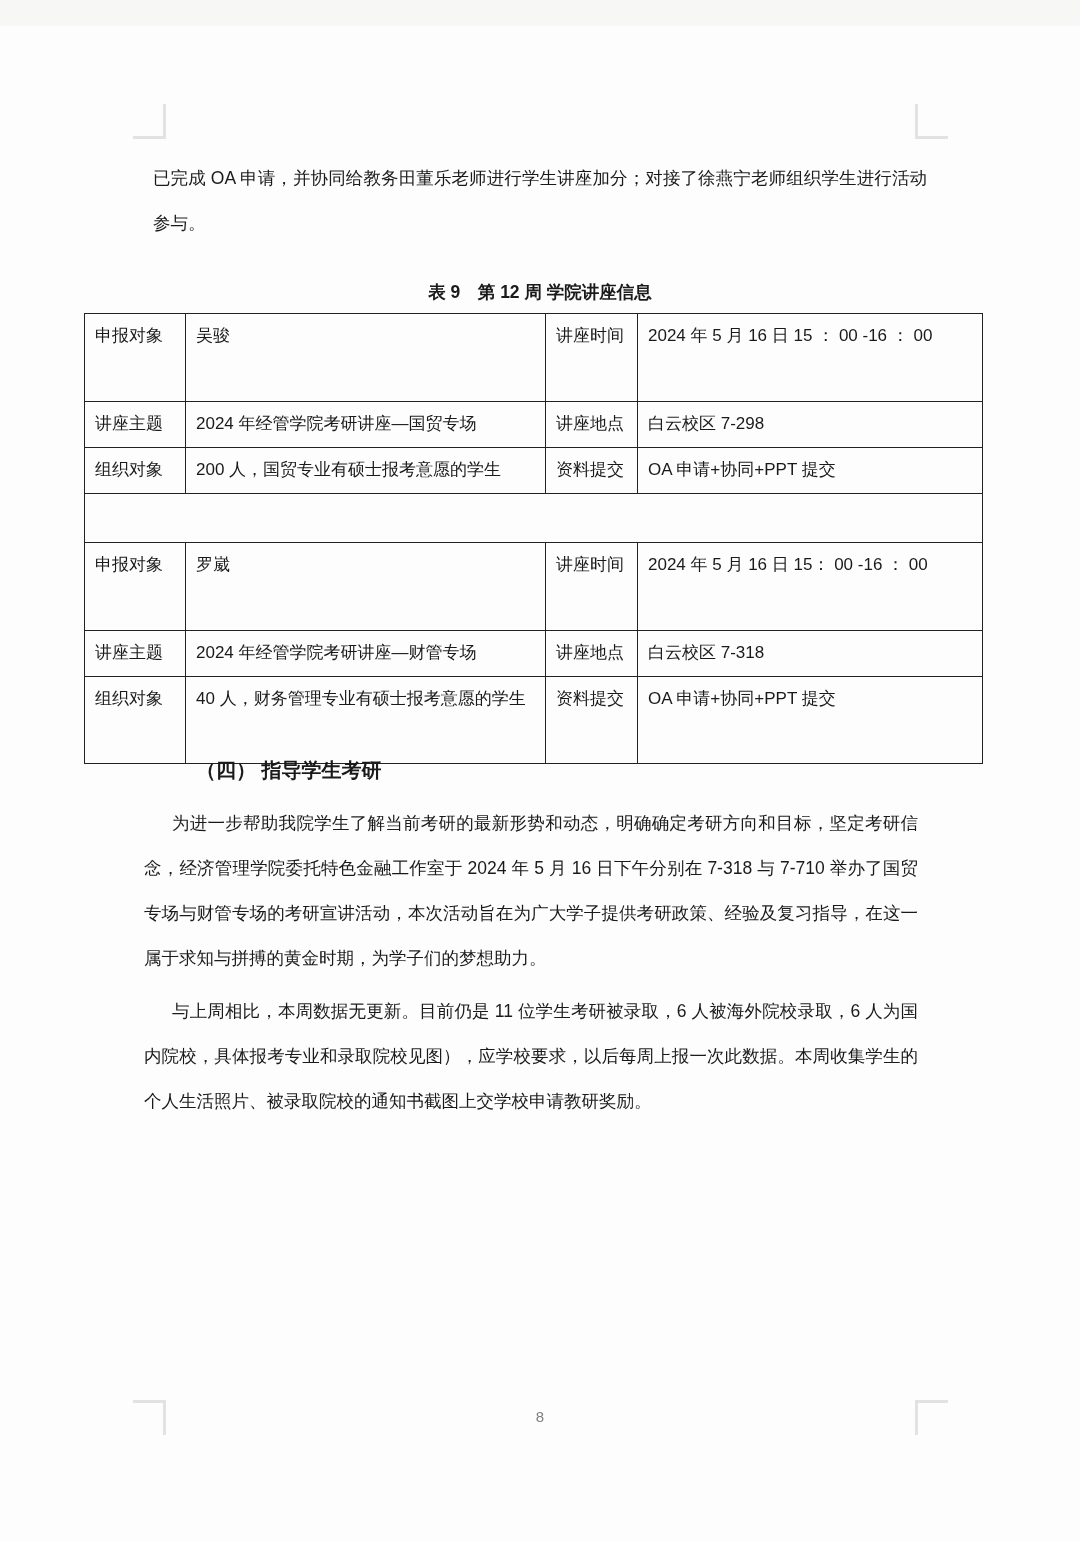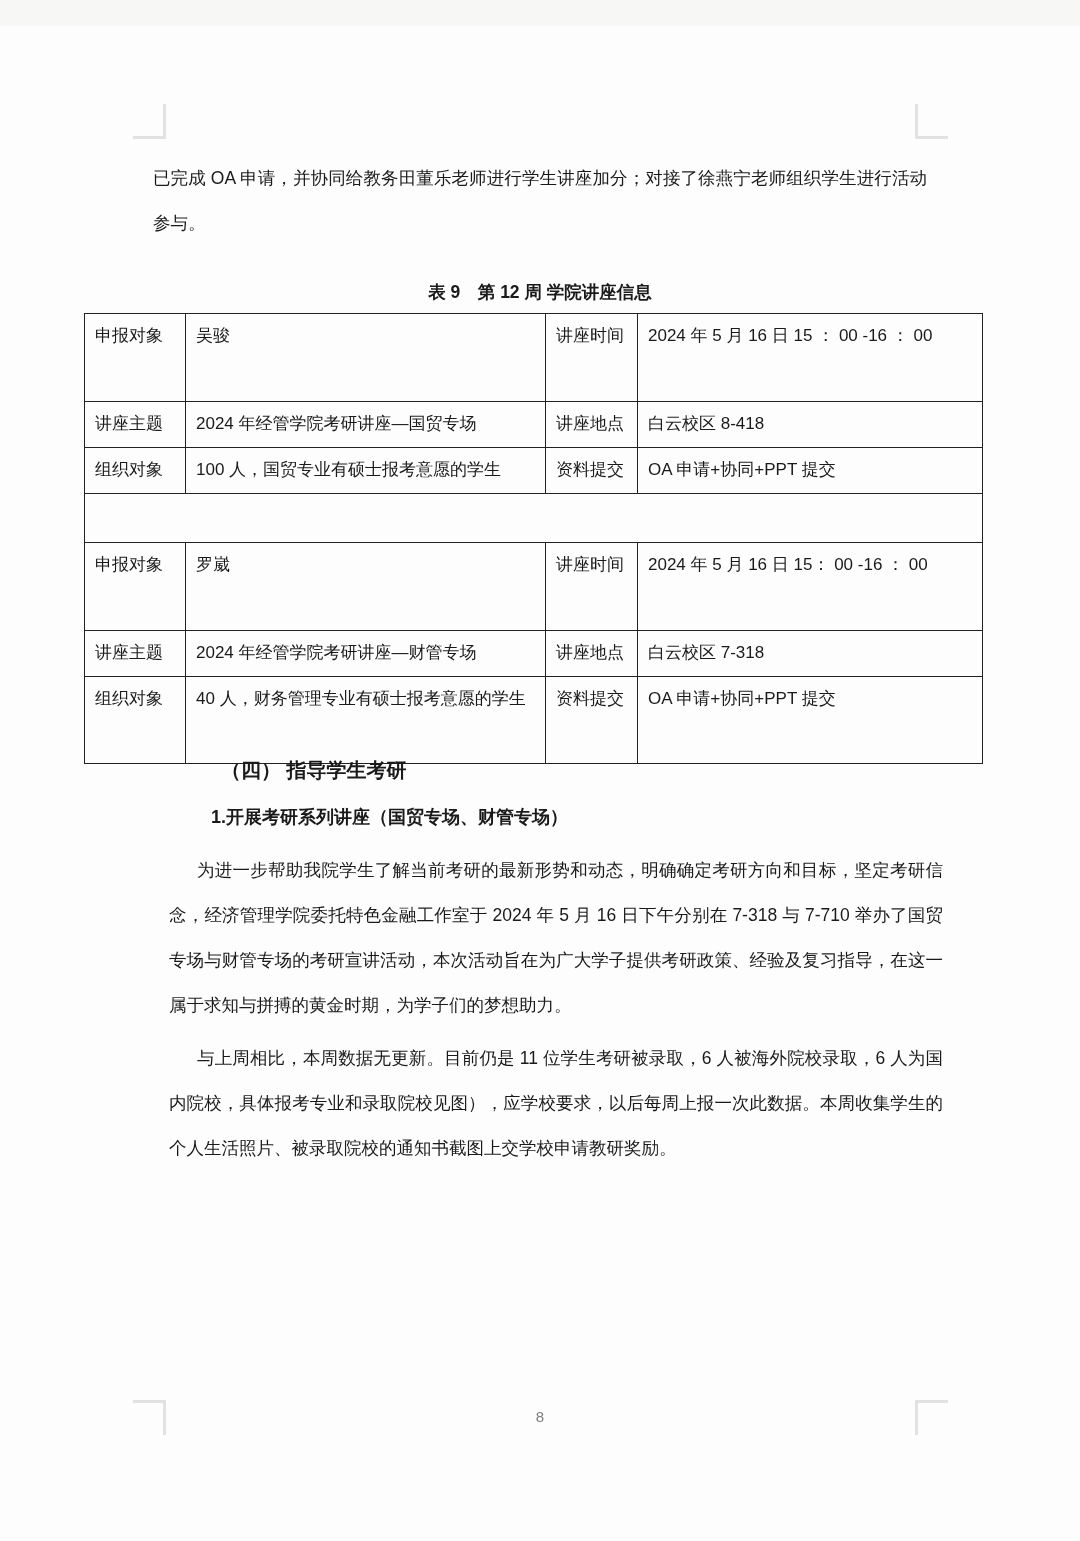--- a/index.html
+++ b/index.html
@@ -40,21 +40,21 @@
     padding:2px 2px 0 10px;
     vertical-align:top;word-break:break-all;
     overflow:hidden;
   }
   tr.h85 td{height:85px;}
   tr.h43 td{height:43px;}
   tr.h46 td{height:46px;}
   tr.h84 td{height:84px;}
   td.lbl{}
 
-  .after-table{position:absolute;left:161px;top:748px;width:790px;}
+  .after-table{position:absolute;left:136px;top:748px;width:790px;}
   .h4{
     font-size:20px;font-weight:bold;line-height:45px;margin:0 0 0 60px;
   }
   .sub{
     font-size:18px;font-weight:bold;line-height:45px;margin:2px 0 0 50px;
   }
   .page-num{
     position:absolute;left:0;top:1408px;width:1080px;text-align:center;
     font-size:15px;color:#7f7f7f;
   }
@@ -85,25 +85,25 @@
     <tr class="h85">
       <td class="lbl">申报对象</td>
       <td>吴骏</td>
       <td class="lbl">讲座时间</td>
       <td>2024 年 5 月 16 日 15 ： 00 -16 ： 00</td>
     </tr>
     <tr class="h43">
       <td class="lbl">讲座主题</td>
       <td>2024 年经管学院考研讲座—国贸专场</td>
       <td class="lbl">讲座地点</td>
-      <td>白云校区 8-418</td>
+      <td>白云校区 7-298</td>
     </tr>
     <tr class="h43">
       <td class="lbl">组织对象</td>
-      <td>100 人，国贸专业有硕士报考意愿的学生</td>
+      <td>200 人，国贸专业有硕士报考意愿的学生</td>
       <td class="lbl">资料提交</td>
       <td>OA 申请+协同+PPT 提交</td>
     </tr>
     <tr class="h46">
       <td colspan="4"></td>
     </tr>
     <tr class="h85">
       <td class="lbl">申报对象</td>
       <td>罗崴</td>
       <td class="lbl">讲座时间</td>
@@ -119,18 +119,17 @@
       <td class="lbl">组织对象</td>
       <td>40 人，财务管理专业有硕士报考意愿的学生</td>
       <td class="lbl">资料提交</td>
       <td>OA 申请+协同+PPT 提交</td>
     </tr>
   </tbody>
 </table>
 
 <div class="after-table">
   <h3 class="h4">（四） 指导学生考研</h3>
-  <div class="sub">1.开展考研系列讲座（国贸专场、财管专场）</div>
   <p class="para indent">为进一步帮助我院学生了解当前考研的最新形势和动态，明确确定考研方向和目标，坚定考研信念，经济管理学院委托特色金融工作室于 2024 年 5 月 16 日下午分别在 7-318 与 7-710 举办了国贸专场与财管专场的考研宣讲活动，本次活动旨在为广大学子提供考研政策、经验及复习指导，在这一属于求知与拼搏的黄金时期，为学子们的梦想助力。</p>
   <p class="para indent">与上周相比，本周数据无更新。目前仍是 11 位学生考研被录取，6 人被海外院校录取，6 人为国内院校，具体报考专业和录取院校见图），应学校要求，以后每周上报一次此数据。本周收集学生的个人生活照片、被录取院校的通知书截图上交学校申请教研奖励。</p>
 </div>
 
 <div class="page-num">8</div>
 
 </body></html>

